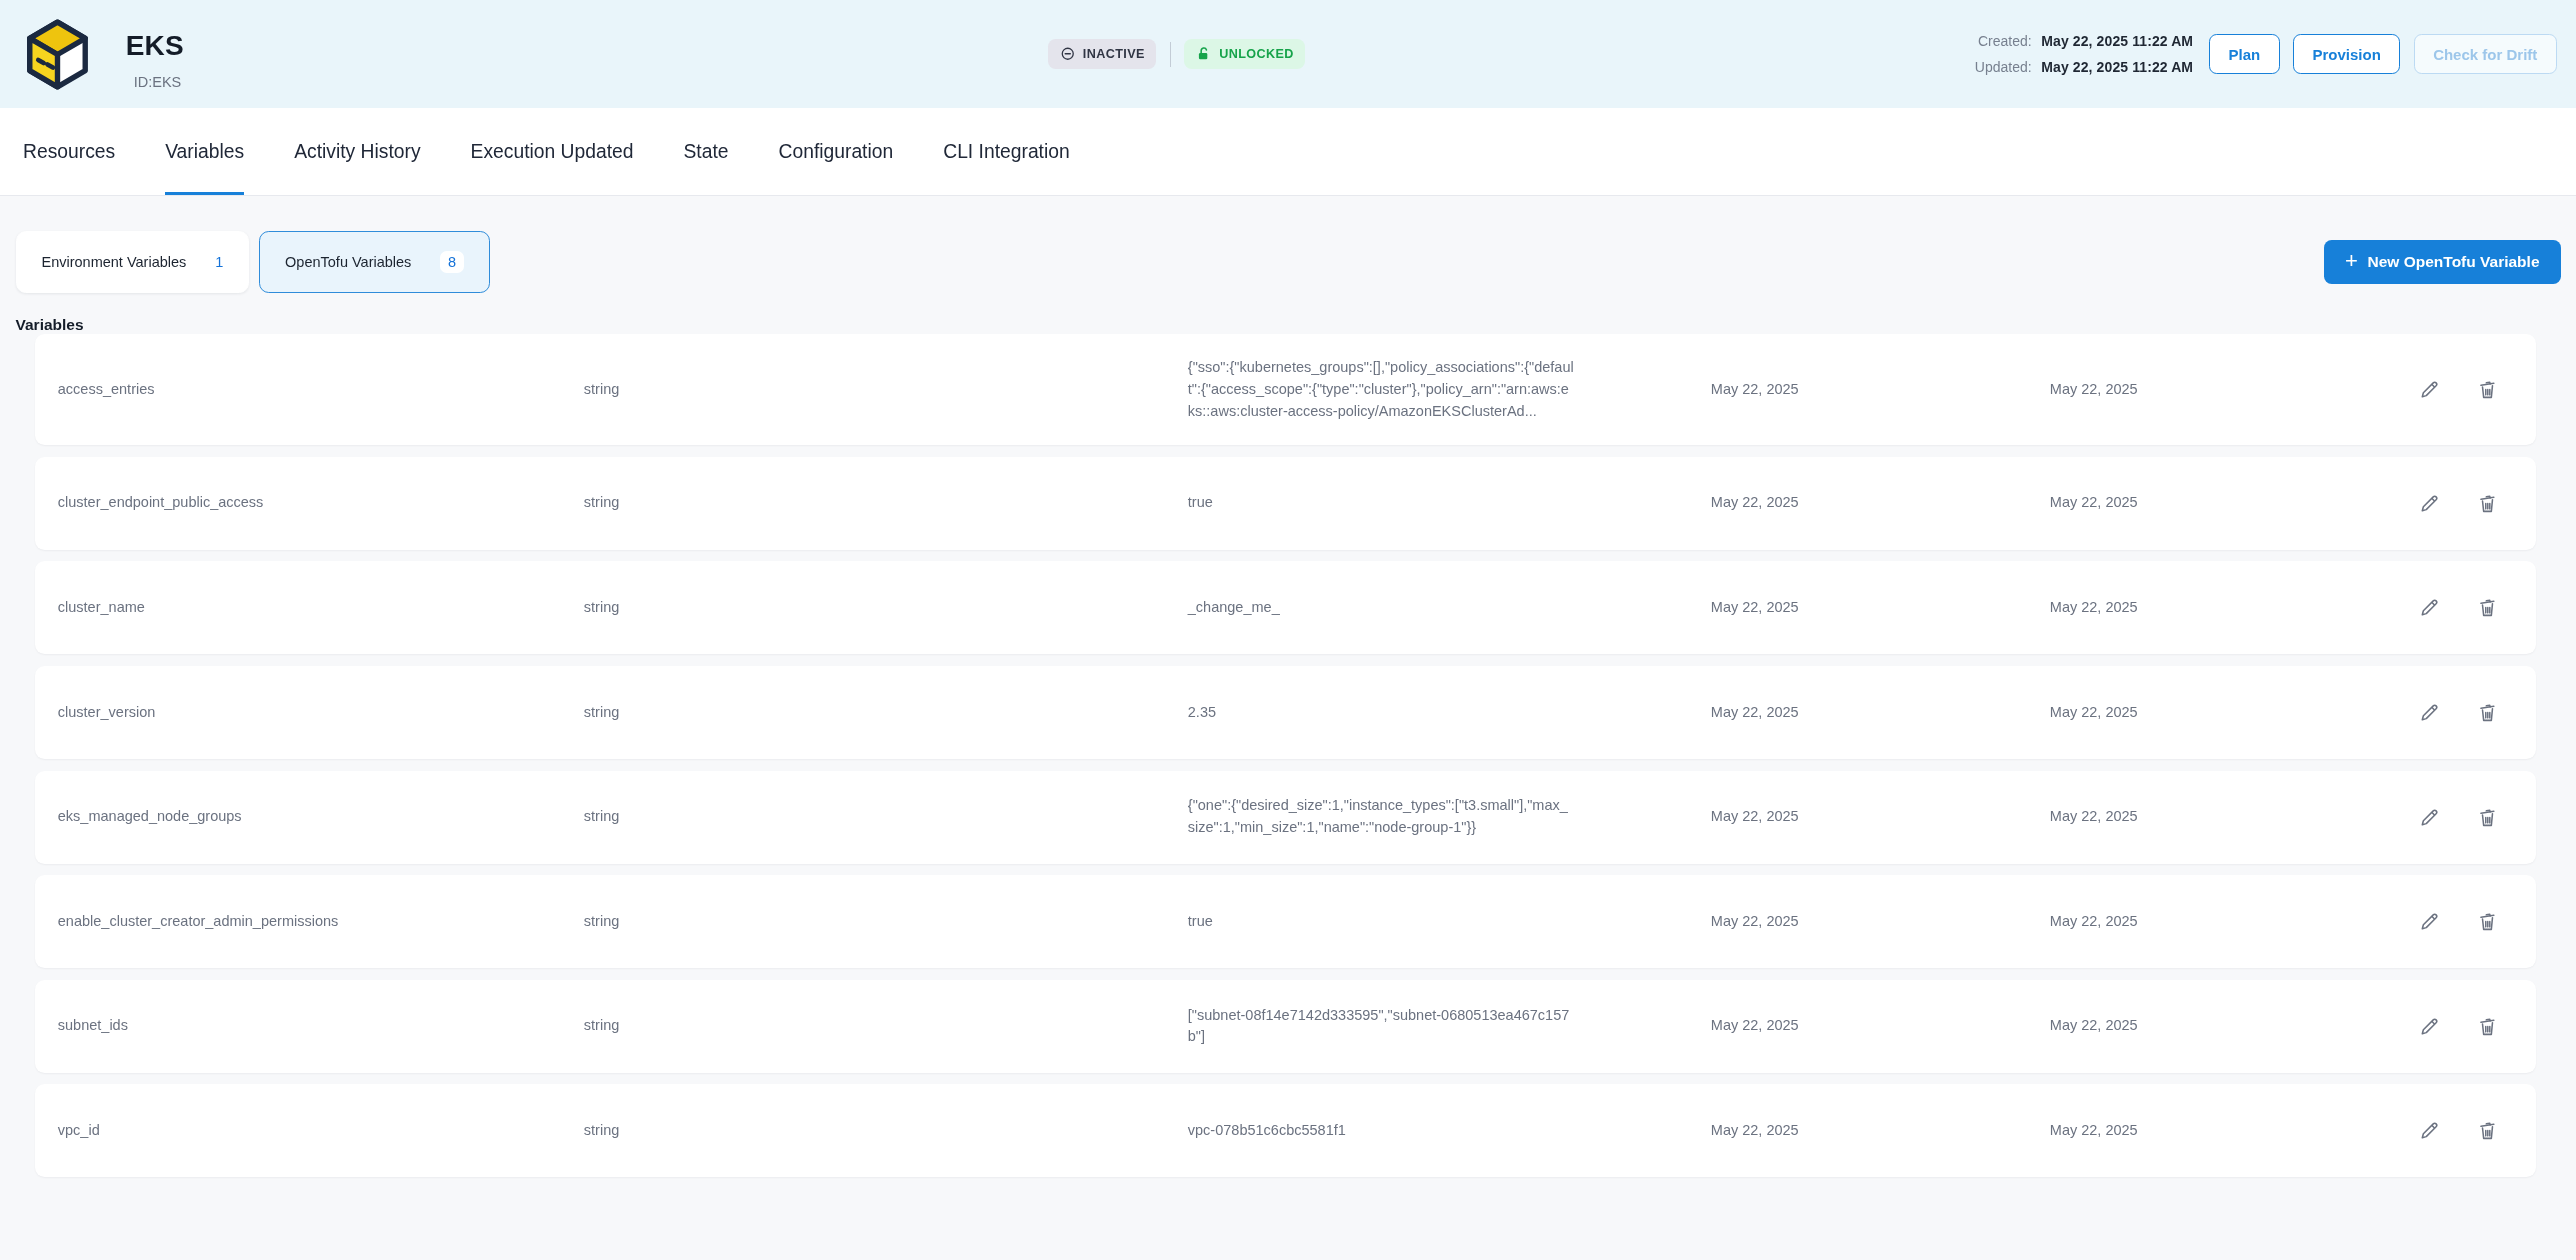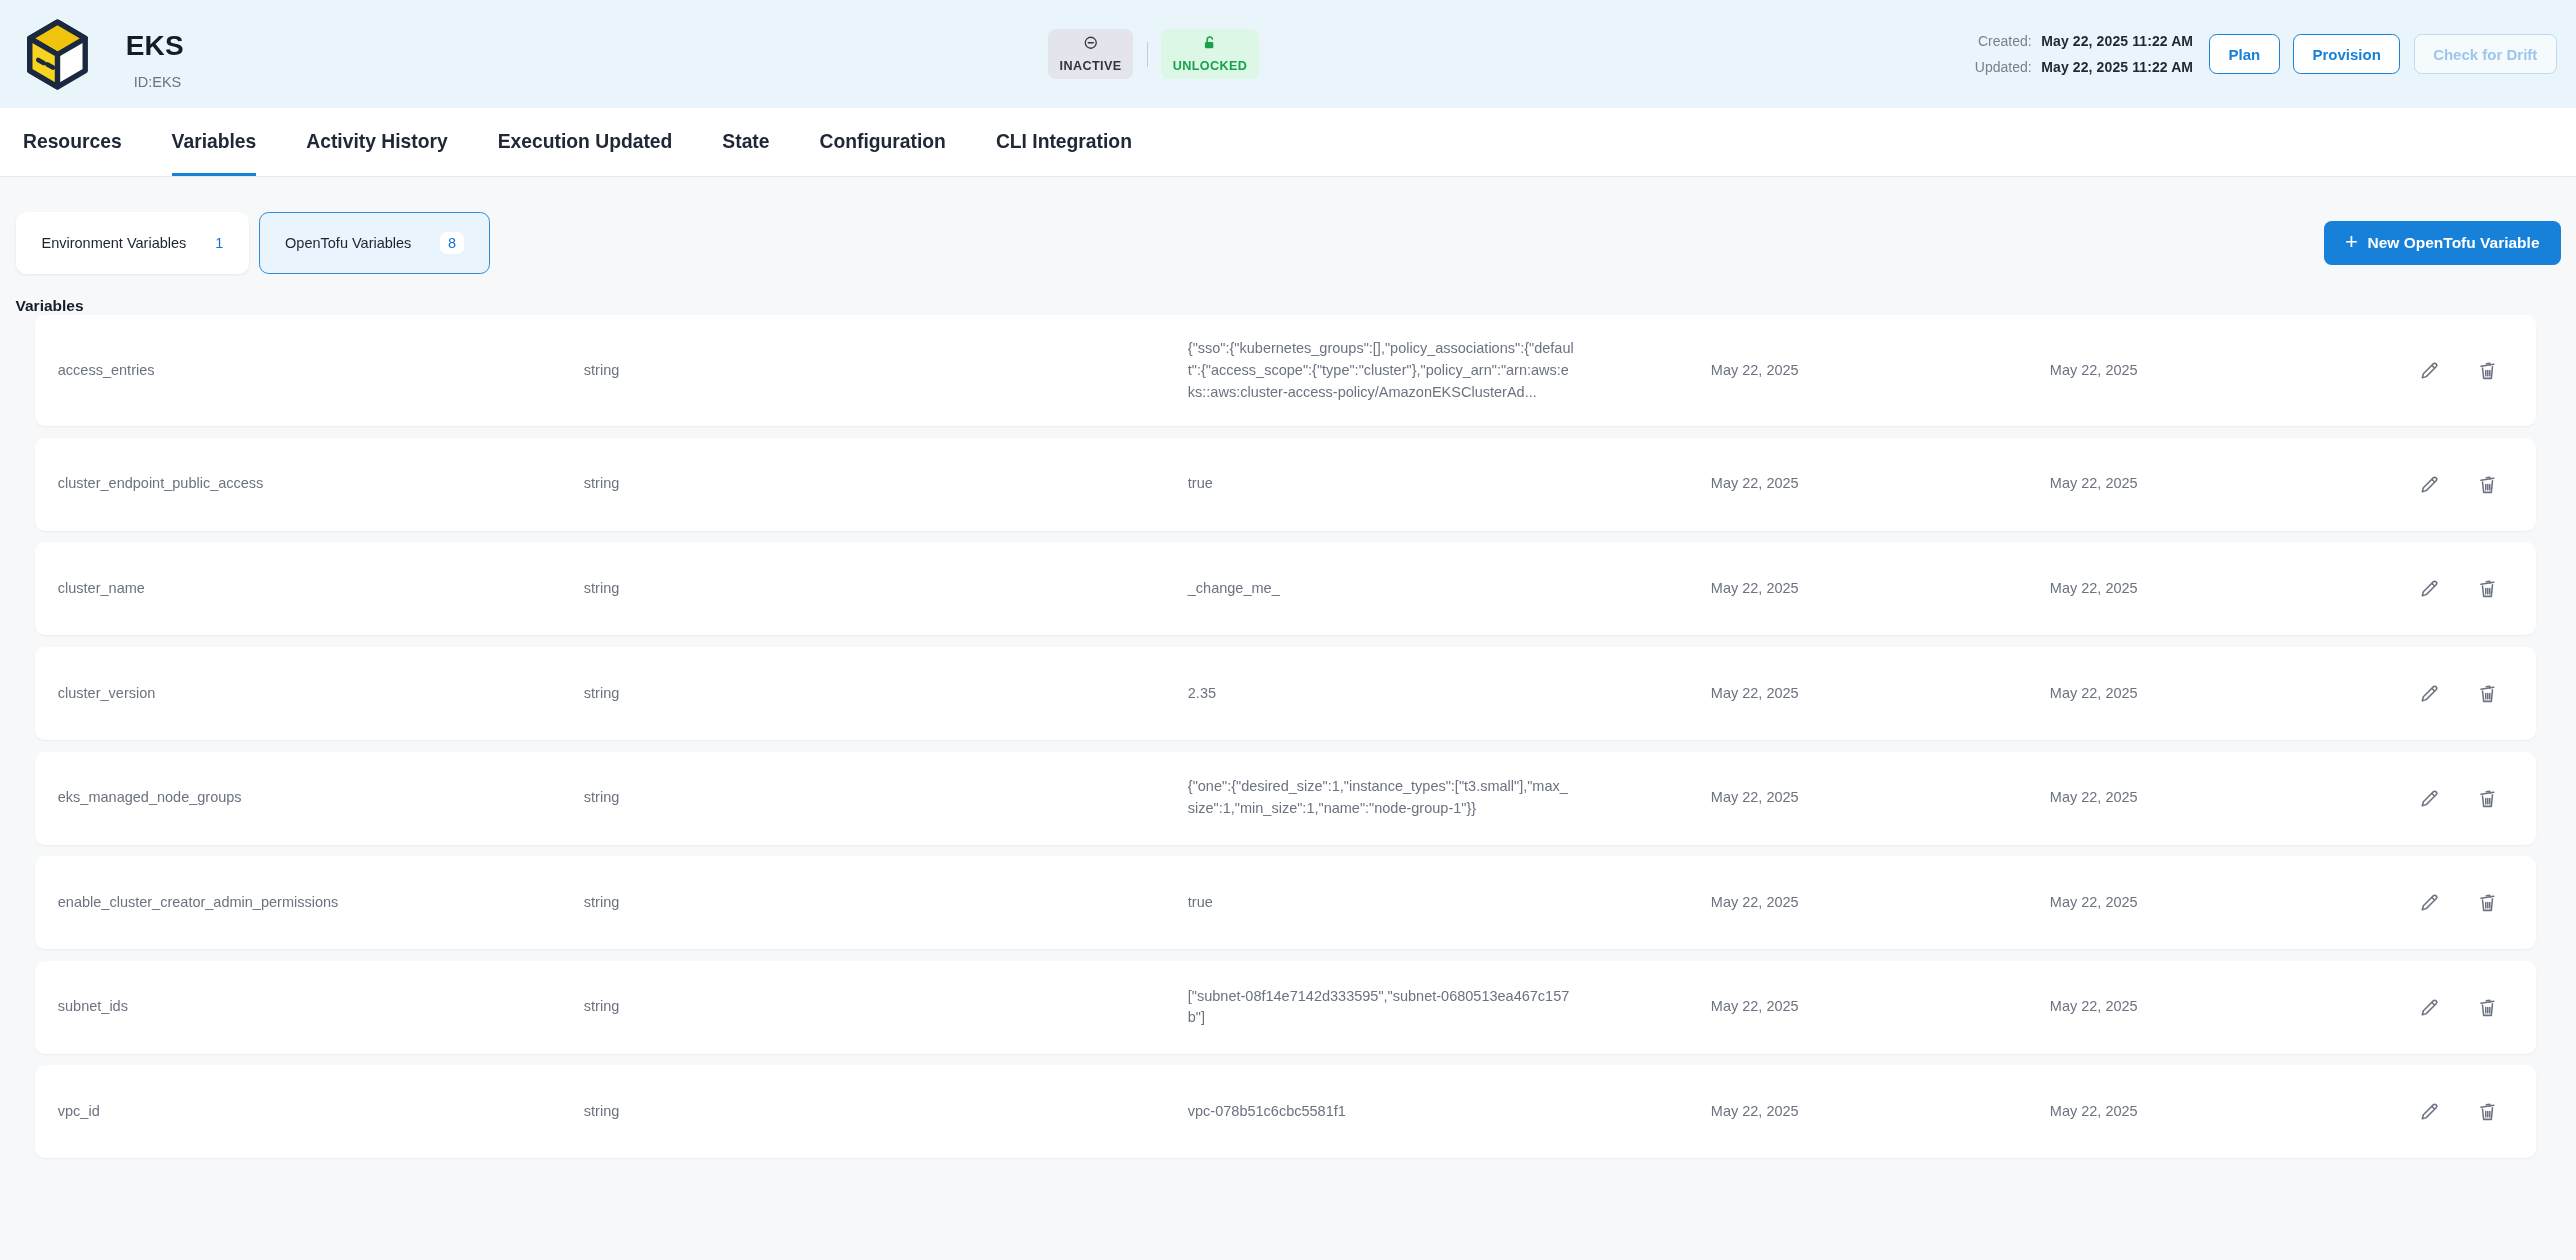--- a/index.html
+++ b/index.html
@@ -26,34 +26,34 @@
     font-family:"Liberation Sans",sans-serif;
     color:var(--dark-text);
   }
   
   .topbar{position:relative;height:108px;background:var(--header-bg);display:flex;align-items:center;padding:0 19.3px;}
   .topbar-left{display:flex;align-items:center;gap:17.4px;}
   .logo svg{width:77px;height:77px;display:block;}
   .title-block h1{margin:12px;font-size:28px;font-weight:bold;color:#141c28;letter-spacing:0.2px;}
   .subtitle{font-size:14.5px;color:var(--muted-text);margin-top:3.9px;margin-left:20px;}
   .topbar-badges{position:absolute;left:1048px;top:0;height:100%;display:flex;align-items:center;gap:13.5px;}
-  .badge{display:inline-flex;align-items:center;gap:7.7px;font-size:12.6px;font-weight:bold;letter-spacing:0.4px;padding:6.8px 11.6px;border-radius:7.7px;white-space:nowrap;flex-direction:column;}
+  .badge{display:inline-flex;align-items:center;gap:7.7px;font-size:12.6px;font-weight:bold;letter-spacing:0.4px;padding:6.8px 11.6px;border-radius:7.7px;white-space:nowrap;}
   .badge svg{width:15.5px;height:15.5px;display:block;}
   .badge-inactive{background:var(--inactive-badge-bg);color:var(--inactive-badge-text);}
   .badge-unlocked{background:var(--green-badge-bg);color:var(--green-badge-text);}
   .badge-divider{width:1px;height:25px;background:#c3ccd6;}
   .topbar-right{position:absolute;right:19.3px;top:0;height:100%;display:flex;align-items:center;gap:16px;}
   .timestamps{display:grid;grid-template-columns:auto auto;column-gap:9.7px;row-gap:9.7px;font-size:14px;align-items:center;}
   .ts-label{color:#77808f;text-align:right;}
   .ts-value{color:#1f2733;font-weight:bold;letter-spacing:0.1px;}
   .header-actions{display:flex;gap:13.5px;}
   .btn-outline{font-family:inherit;font-size:15px;font-weight:bold;color:var(--accent-blue);background:#fff;border:1.5px solid var(--accent-blue);border-radius:7.7px;padding:10.6px 18.4px;cursor:pointer;white-space:nowrap;}
   .btn-outline.disabled{color:var(--disabled-text);border-color:var(--disabled-border);background:rgba(255,255,255,.55);cursor:default;}
   
-  .tabs{background:#fff;border-bottom:1px solid #e7e9ee;display:flex;gap:50px;padding:0 23px;height:69px;font-weight:bold;}
+  .tabs{background:#fff;border-bottom:1px solid #e7e9ee;display:flex;gap:50px;padding:0 23px;height:88px;}
   .tab{font-size:19.3px;color:#202838;display:flex;align-items:center;border-bottom:3.9px solid transparent;padding-top:3.9px;cursor:pointer;white-space:nowrap;}
   .tab.active{border-bottom-color:var(--accent-blue);}
   
   .content{padding:35px 15.5px 0;}
   .toolbar-row{display:flex;align-items:flex-start;justify-content:space-between;}
   .var-toggles{display:flex;gap:9.7px;}
   .var-toggle{display:flex;align-items:center;gap:29px;background:#fff;border:1.5px solid #fff;box-shadow:0 1px 2.9px rgba(16,24,40,.08);border-radius:9.7px;padding:0 25px;height:62px;cursor:pointer;}
   .vt-label{font-size:14.5px;color:#1c2430;white-space:nowrap;}
   .vt-count{font-size:14.5px;color:#1472d8;}
   .var-toggle.active{background:var(--active-toggle-bg);border-color:var(--active-toggle-border);box-shadow:none;}

